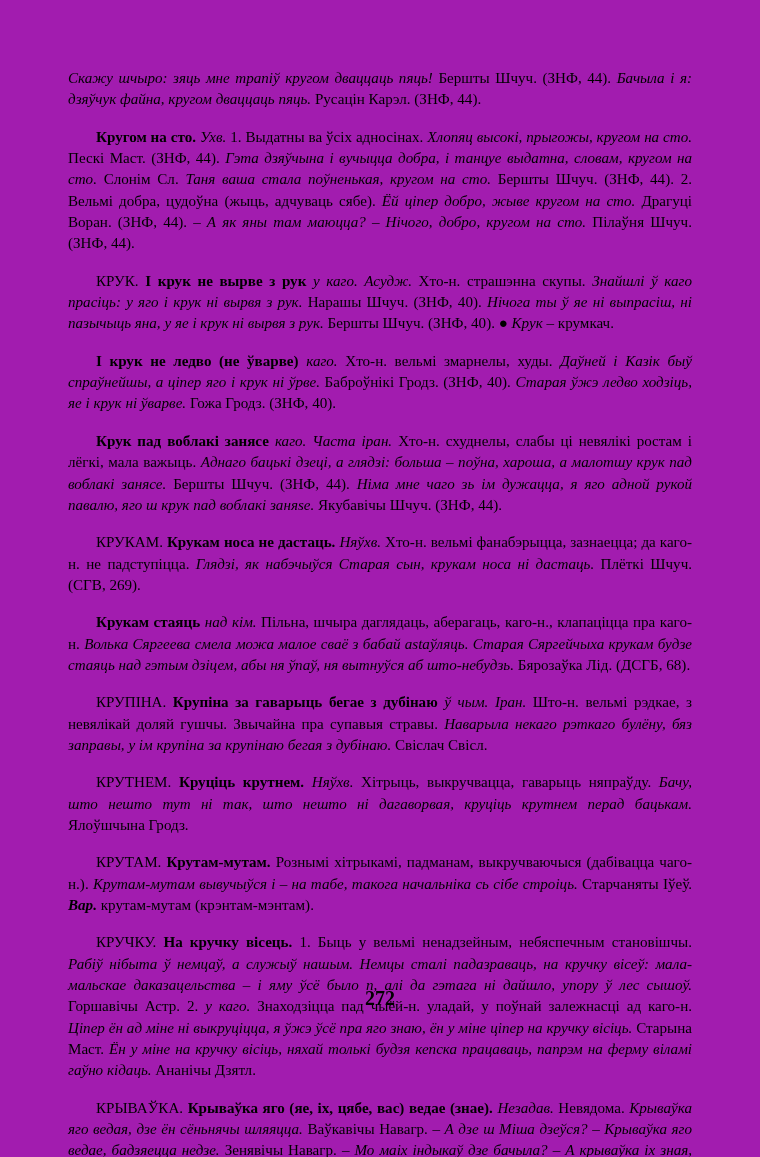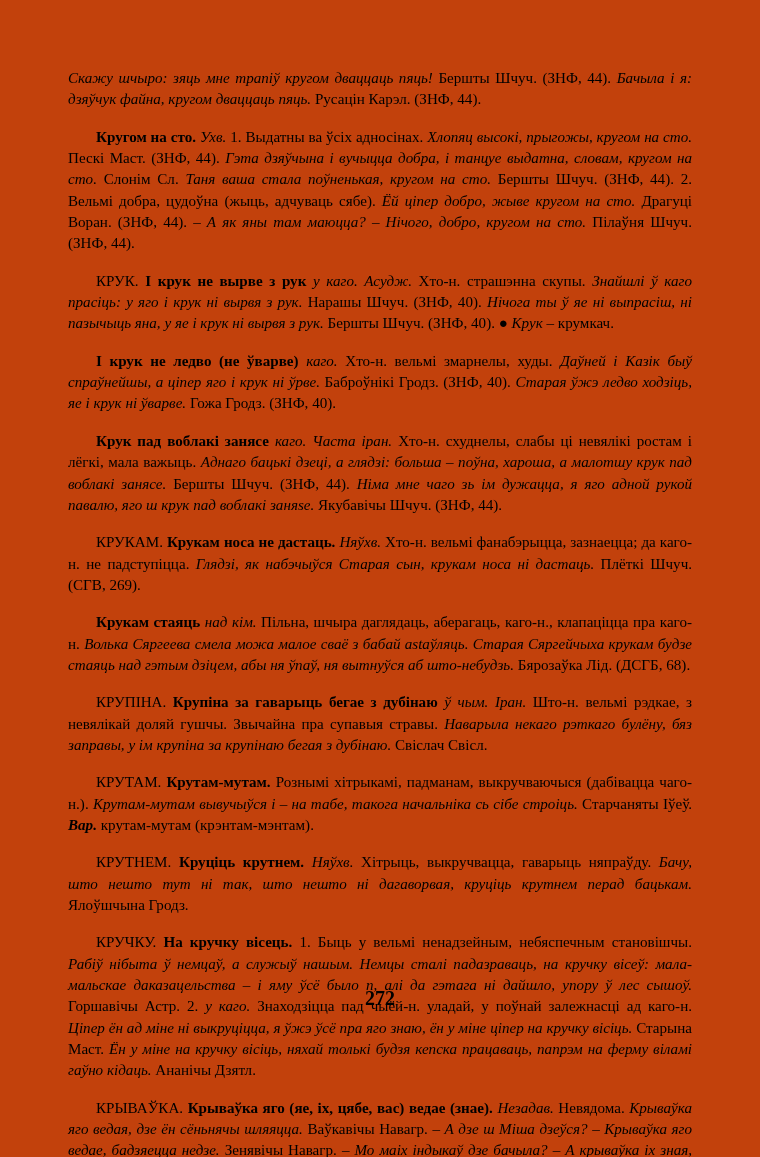--- a/index.html
+++ b/index.html
@@ -13,21 +13,21 @@
     font-family: "Liberation Serif", "DejaVu Serif", serif;
     color: #000000;
     -webkit-font-smoothing: antialiased;
   }
   .page {
     position: relative;
     width: 760px;
     height: 1157px;
     box-sizing: border-box;
     padding: 68px 68px 0 68px;
-    background: #c2410c;
+    background: #a21caf;
   }
   .column {
     width: 624px;
   }
   .para {
     margin: 0;
     padding: 0;
     text-align: justify;
     text-justify: inter-word;
     font-size: 15.1px;
@@ -70,19 +70,19 @@
 <div class="page">
   <div class="column" id="column">
       <p class="para cont"><i>Скажу шчыро: зяць мне трапіў кругом дваццаць пяць!</i><span> Бершты Шчуч. (ЗНФ, 44). </span><i>Бачыла і я: дзяўчук файна, кругом дваццаць пяць.</i><span> Русацін Карэл. (ЗНФ, 44).</span></p>
       <p class="para indent"><b>Кругом на сто.</b><span> </span><i>Ухв.</i><span> 1. Выдатны ва ўсіх адносінах. </span><i>Хлопяц высокі, прыгожы, кругом на сто.</i><span>  Пескі Маст. (ЗНФ, 44). </span><i>Гэта дзяўчына і вучыцца добра, і танцуе выдатна, словам, кругом на сто.</i><span> Слонім Сл. </span><i>Таня ваша стала поўненькая, кругом на сто.</i><span> Бершты Шчуч. (ЗНФ, 44). 2. Вельмі добра, цудоўна (жыць, адчуваць сябе). </span><i>Ёй ціпер добро, жыве кругом на сто.</i><span> Драгуці Воран. (ЗНФ, 44). </span><i>– А як яны там маюцца? – Нічого, добро, кругом на сто.</i><span> Пілаўня Шчуч. (ЗНФ, 44).</span></p>
       <p class="para indent"><span>КРУК.  </span><b>І крук не вырве з рук</b><span> </span><i>у каго. Асудж.</i><span> Хто-н. страшэнна скупы. </span><i>Знайшлі ў каго прасіць: у яго і крук ні вырвя з рук.</i><span> Нарашы Шчуч. (ЗНФ, 40). </span><i>Нічога ты ў яе ні выпрасіш, ні пазычыць яна, у яе і крук ні вырвя з рук.</i><span> Бершты Шчуч. (ЗНФ, 40). ● </span><i>Крук</i><span> – крумкач.</span></p>
       <p class="para indent"><b>І крук не ледво (не ўварве)</b><span> </span><i>каго.</i><span> Хто-н. вельмі змарнелы, худы. </span><i>Даўней і Казік быў спраўнейшы, а ціпер яго і крук ні ўрве.</i><span> Баброўнікі Гродз. (ЗНФ, 40). </span><i>Старая ўжэ ледво ходзіць, яе і крук ні ўварве.</i><span> Гожа Гродз. (ЗНФ, 40).</span></p>
       <p class="para indent"><b>Крук пад воблакі занясе</b><span> </span><i>каго. Часта іран.</i><span> Хто-н. схуднелы, слабы ці невялікі ростам і лёгкі, мала важыць. </span><i>Аднаго бацькі дзеці, а глядзі: больша – поўна, хароша, а малотшу крук пад воблакі занясе.</i><span> Бершты Шчуч. (ЗНФ, 44). </span><i>Німа мне чаго зь ім дужацца, я яго адной рукой павалю, яго ш крук пад воблакі заняse.</i><span> Якубавічы Шчуч. (ЗНФ, 44).</span></p>
       <p class="para indent"><span>КРУКАМ. </span><b>Крукам носа не дастаць.</b><span> </span><i>Няўхв.</i><span> Хто-н. вельмі фанабэрыцца, зазнаецца; да каго-н. не падступіцца. </span><i>Глядзі, як набэчыўся Старая сын, крукам носа ні дастаць.</i><span> Плёткі Шчуч. (СГВ, 269).</span></p>
       <p class="para indent"><b>Крукам стаяць</b><span> </span><i>над кім.</i><span> Пільна, шчыра даглядаць, аберагаць, каго-н., клапаціцца пра каго-н. </span><i>Волька Сяргеева смела можа малое сваё з бабай astaўляць. Старая Сяргейчыха крукам будзе стаяць над гэтым дзіцем, абы ня ўпаў, ня вытнуўся аб што-небудзь.</i><span> Бярозаўка Лід. (ДСГБ, 68).</span></p>
       <p class="para indent"><span>КРУПІНА. </span><b>Крупіна за гаварыць бегае з дубінаю</b><span> </span><i>ў чым. Іран.</i><span> Што-н. вельмі рэдкае, з невялікай доляй гушчы. Звычайна пра супавыя стравы. </span><i>Наварыла некаго рэткаго булёну, бяз заправы, у ім крупіна за крупінаю бегая з дубінаю.</i><span> Свіслач Свісл.</span></p>
+      <p class="para indent"><span>КРУТНЕМ. </span><b>Круціць крутнем.</b><span> </span><i>Няўхв.</i><span> Хітрыць, выкручвацца, гаварыць няпраўду. </span><i>Бачу, што нешто тут ні так, што нешто ні дагаворвая, круціць крутнем перад бацькам.</i><span> Ялоўшчына Гродз.</span></p>
       <p class="para indent"><span>КРУТАМ. </span><b>Крутам-мутам.</b><span> Рознымі хітрыкамі, падманам, выкручваючыся (дабівацца чаго-н.). </span><i>Крутам-мутам вывучыўся і – на табе, такога начальніка сь сібе строіць.</i><span> Старчаняты Іўеў. </span><span class="bi">Вар.</span><span> крутам-мутам (крэнтам-мэнтам).</span></p>
-      <p class="para indent"><span>КРУТНЕМ. </span><b>Круціць крутнем.</b><span> </span><i>Няўхв.</i><span> Хітрыць, выкручвацца, гаварыць няпраўду. </span><i>Бачу, што нешто тут ні так, што нешто ні дагаворвая, круціць крутнем перад бацькам.</i><span> Ялоўшчына Гродз.</span></p>
       <p class="para indent"><span>КРУЧКУ. </span><b>На кручку вісець.</b><span> 1. Быць у вельмі ненадзейным, небяспечным становішчы. </span><i>Рабіў нібыта ў немцаў, а служыў нашым. Немцы сталі падазраваць, на кручку вісеў: мала-мальскае даказацельства – і яму ўсё было п, алі да гэтага ні дайшло, упору ў лес сышоў.</i><span> Горшавічы Астр. 2. </span><i>у каго.</i><span> Знаходзіцца пад чыёй-н. уладай, у поўнай залежнасці ад каго-н. </span><i>Ціпер ён ад міне ні выкруціцца, я ўжэ ўсё пра яго знаю, ён у міне ціпер на кручку вісіць.</i><span> Старына Маст. </span><i>Ён у міне на кручку вісіць, няхай толькі будзя кепска працаваць, папрэм на ферму віламі гаўно кідаць.</i><span> Ананічы Дзятл.</span></p>
       <p class="para indent"><span>КРЫВАЎКА. </span><b>Крываўка яго (яе, іх, цябе, вас) ведае (знае).</b><span> </span><i>Незадав.</i><span> Невядома. </span><i>Крываўка яго ведая, дзе ён сёньнячы шляяцца.</i><span> Ваўкавічы Навагр. </span><i>– А дзе ш Міша дзеўся? – Крываўка яго ведае, бадзяецца недзе.</i><span> Зенявічы Навагр. </span><i>– Мо маіх індыкаў дзе бачыла? – А крываўка іх зная, дзе яны! Насадзіла, то ціпер пільнуй!</i><span> Турэц Карэл.</span></p>
     </div>
   <div class="page-number">272</div>
 </div>
 
 </body></html>

